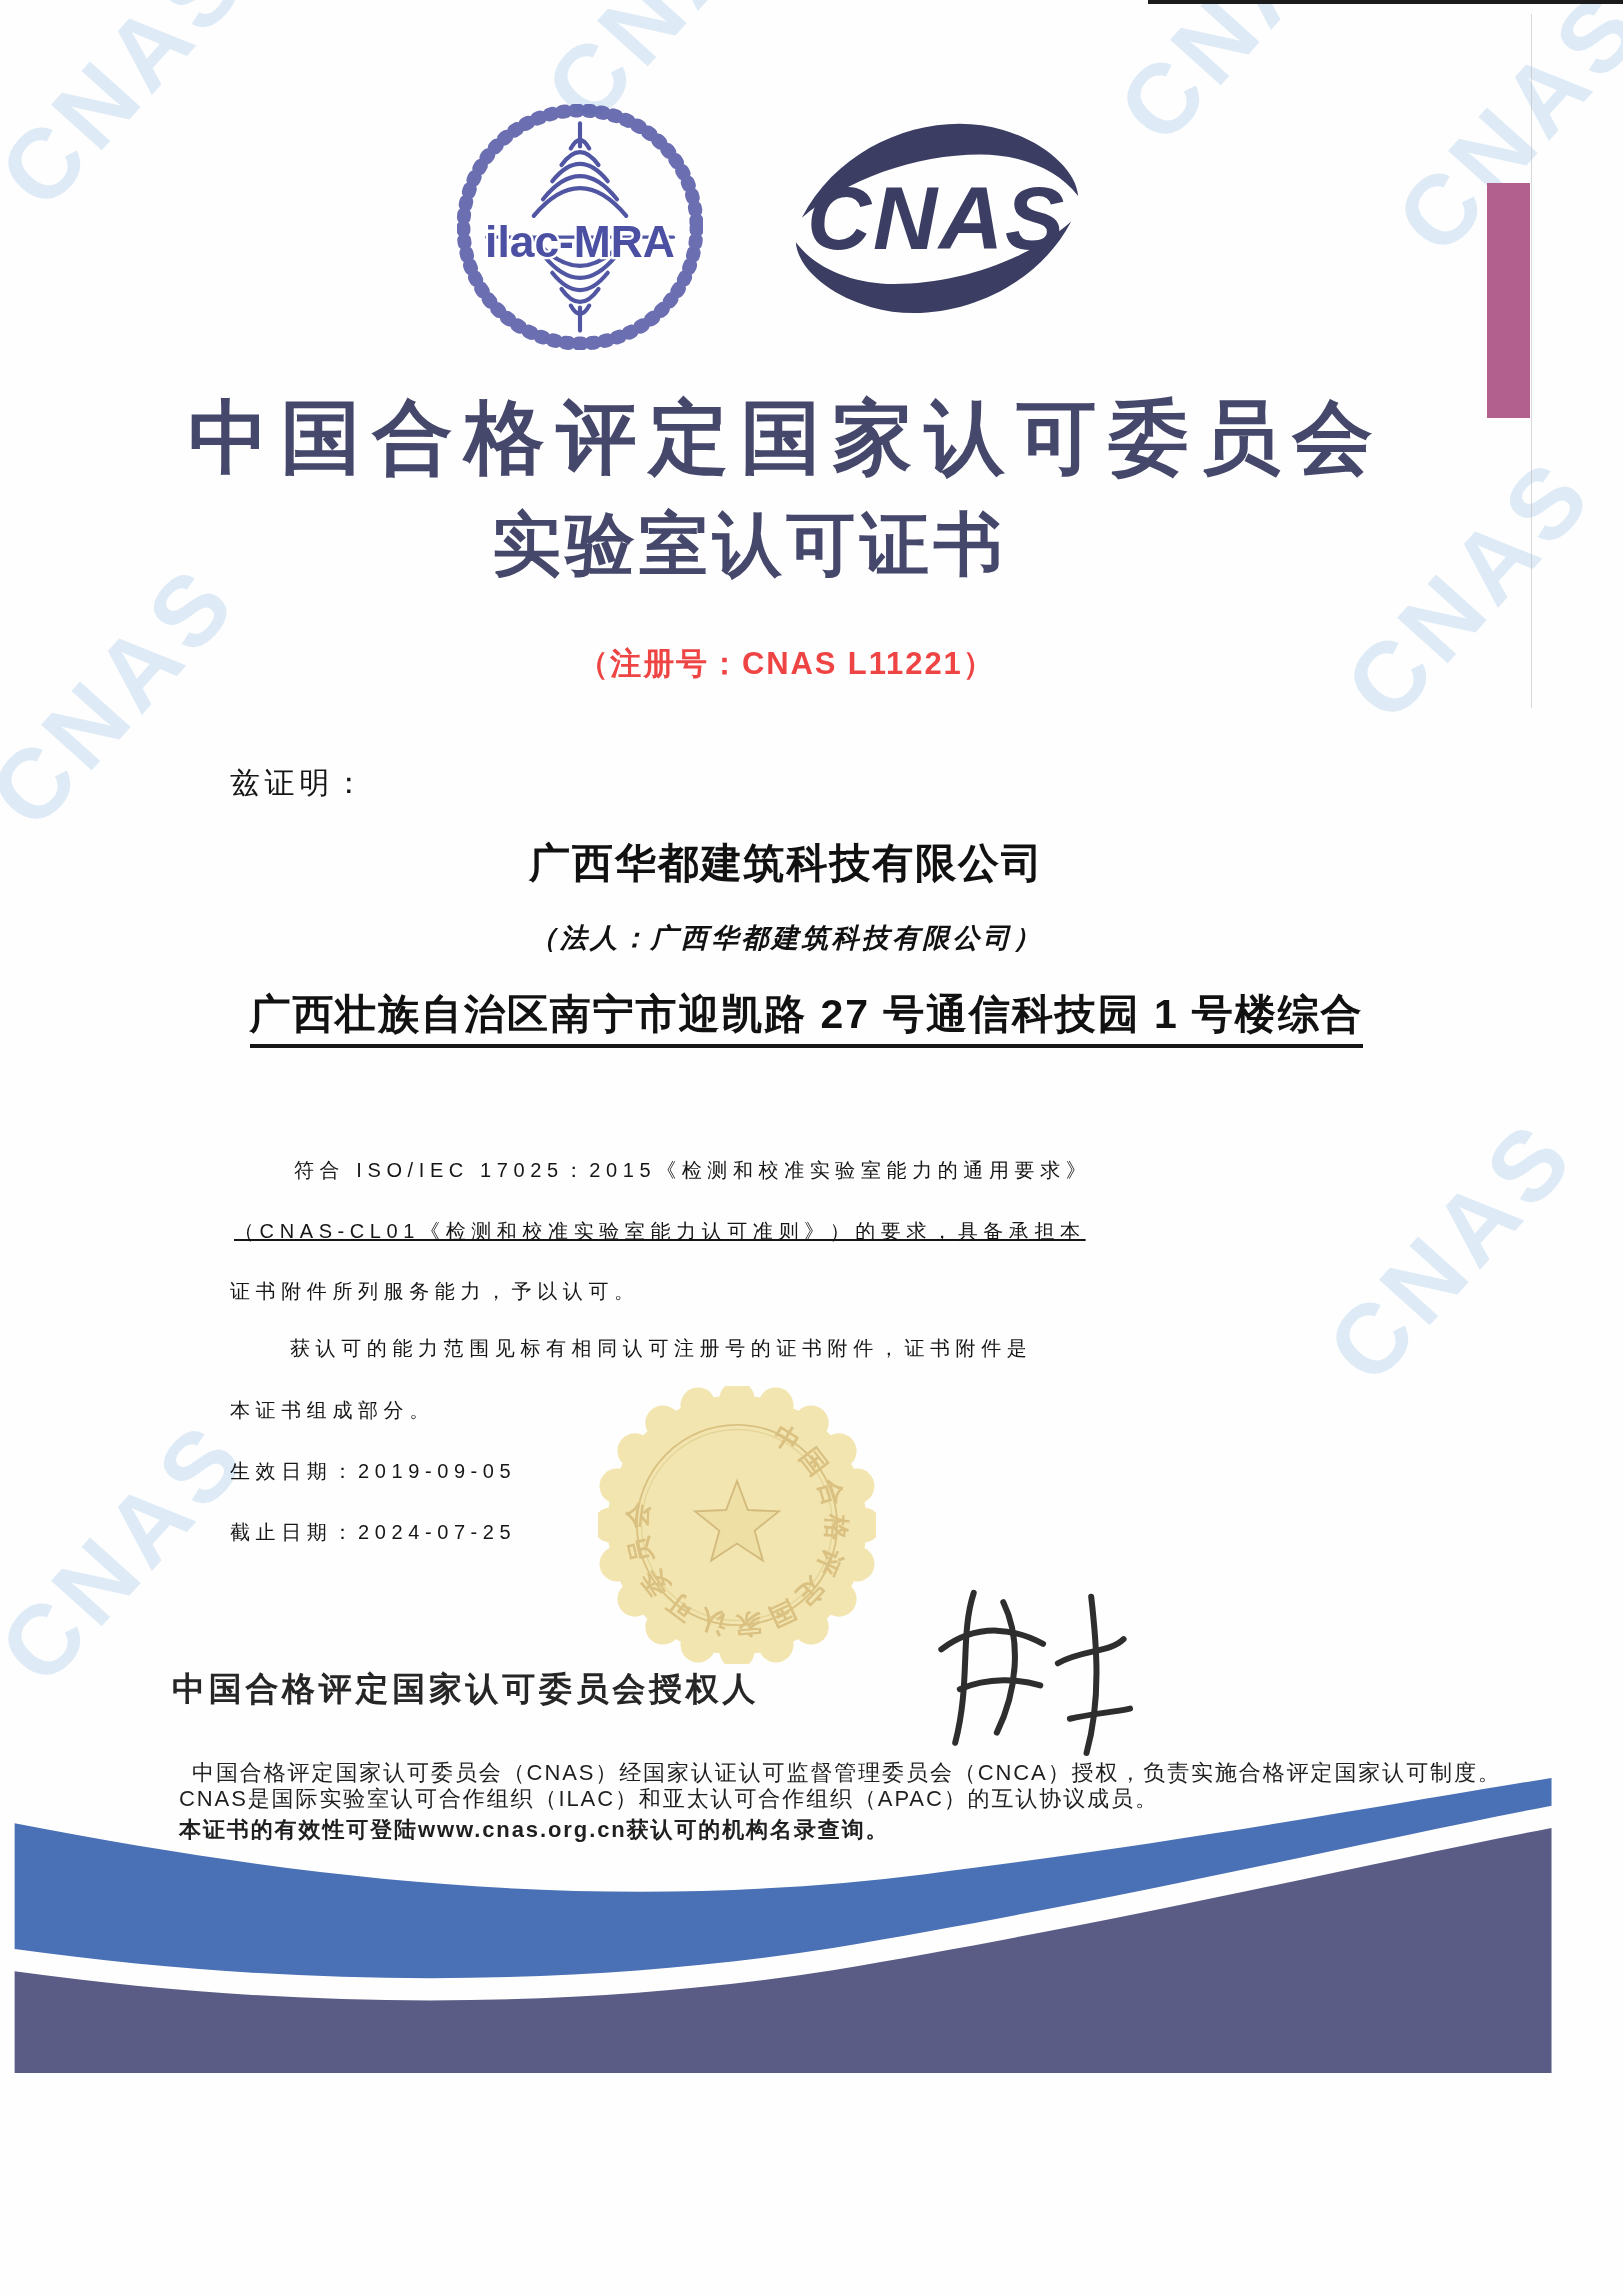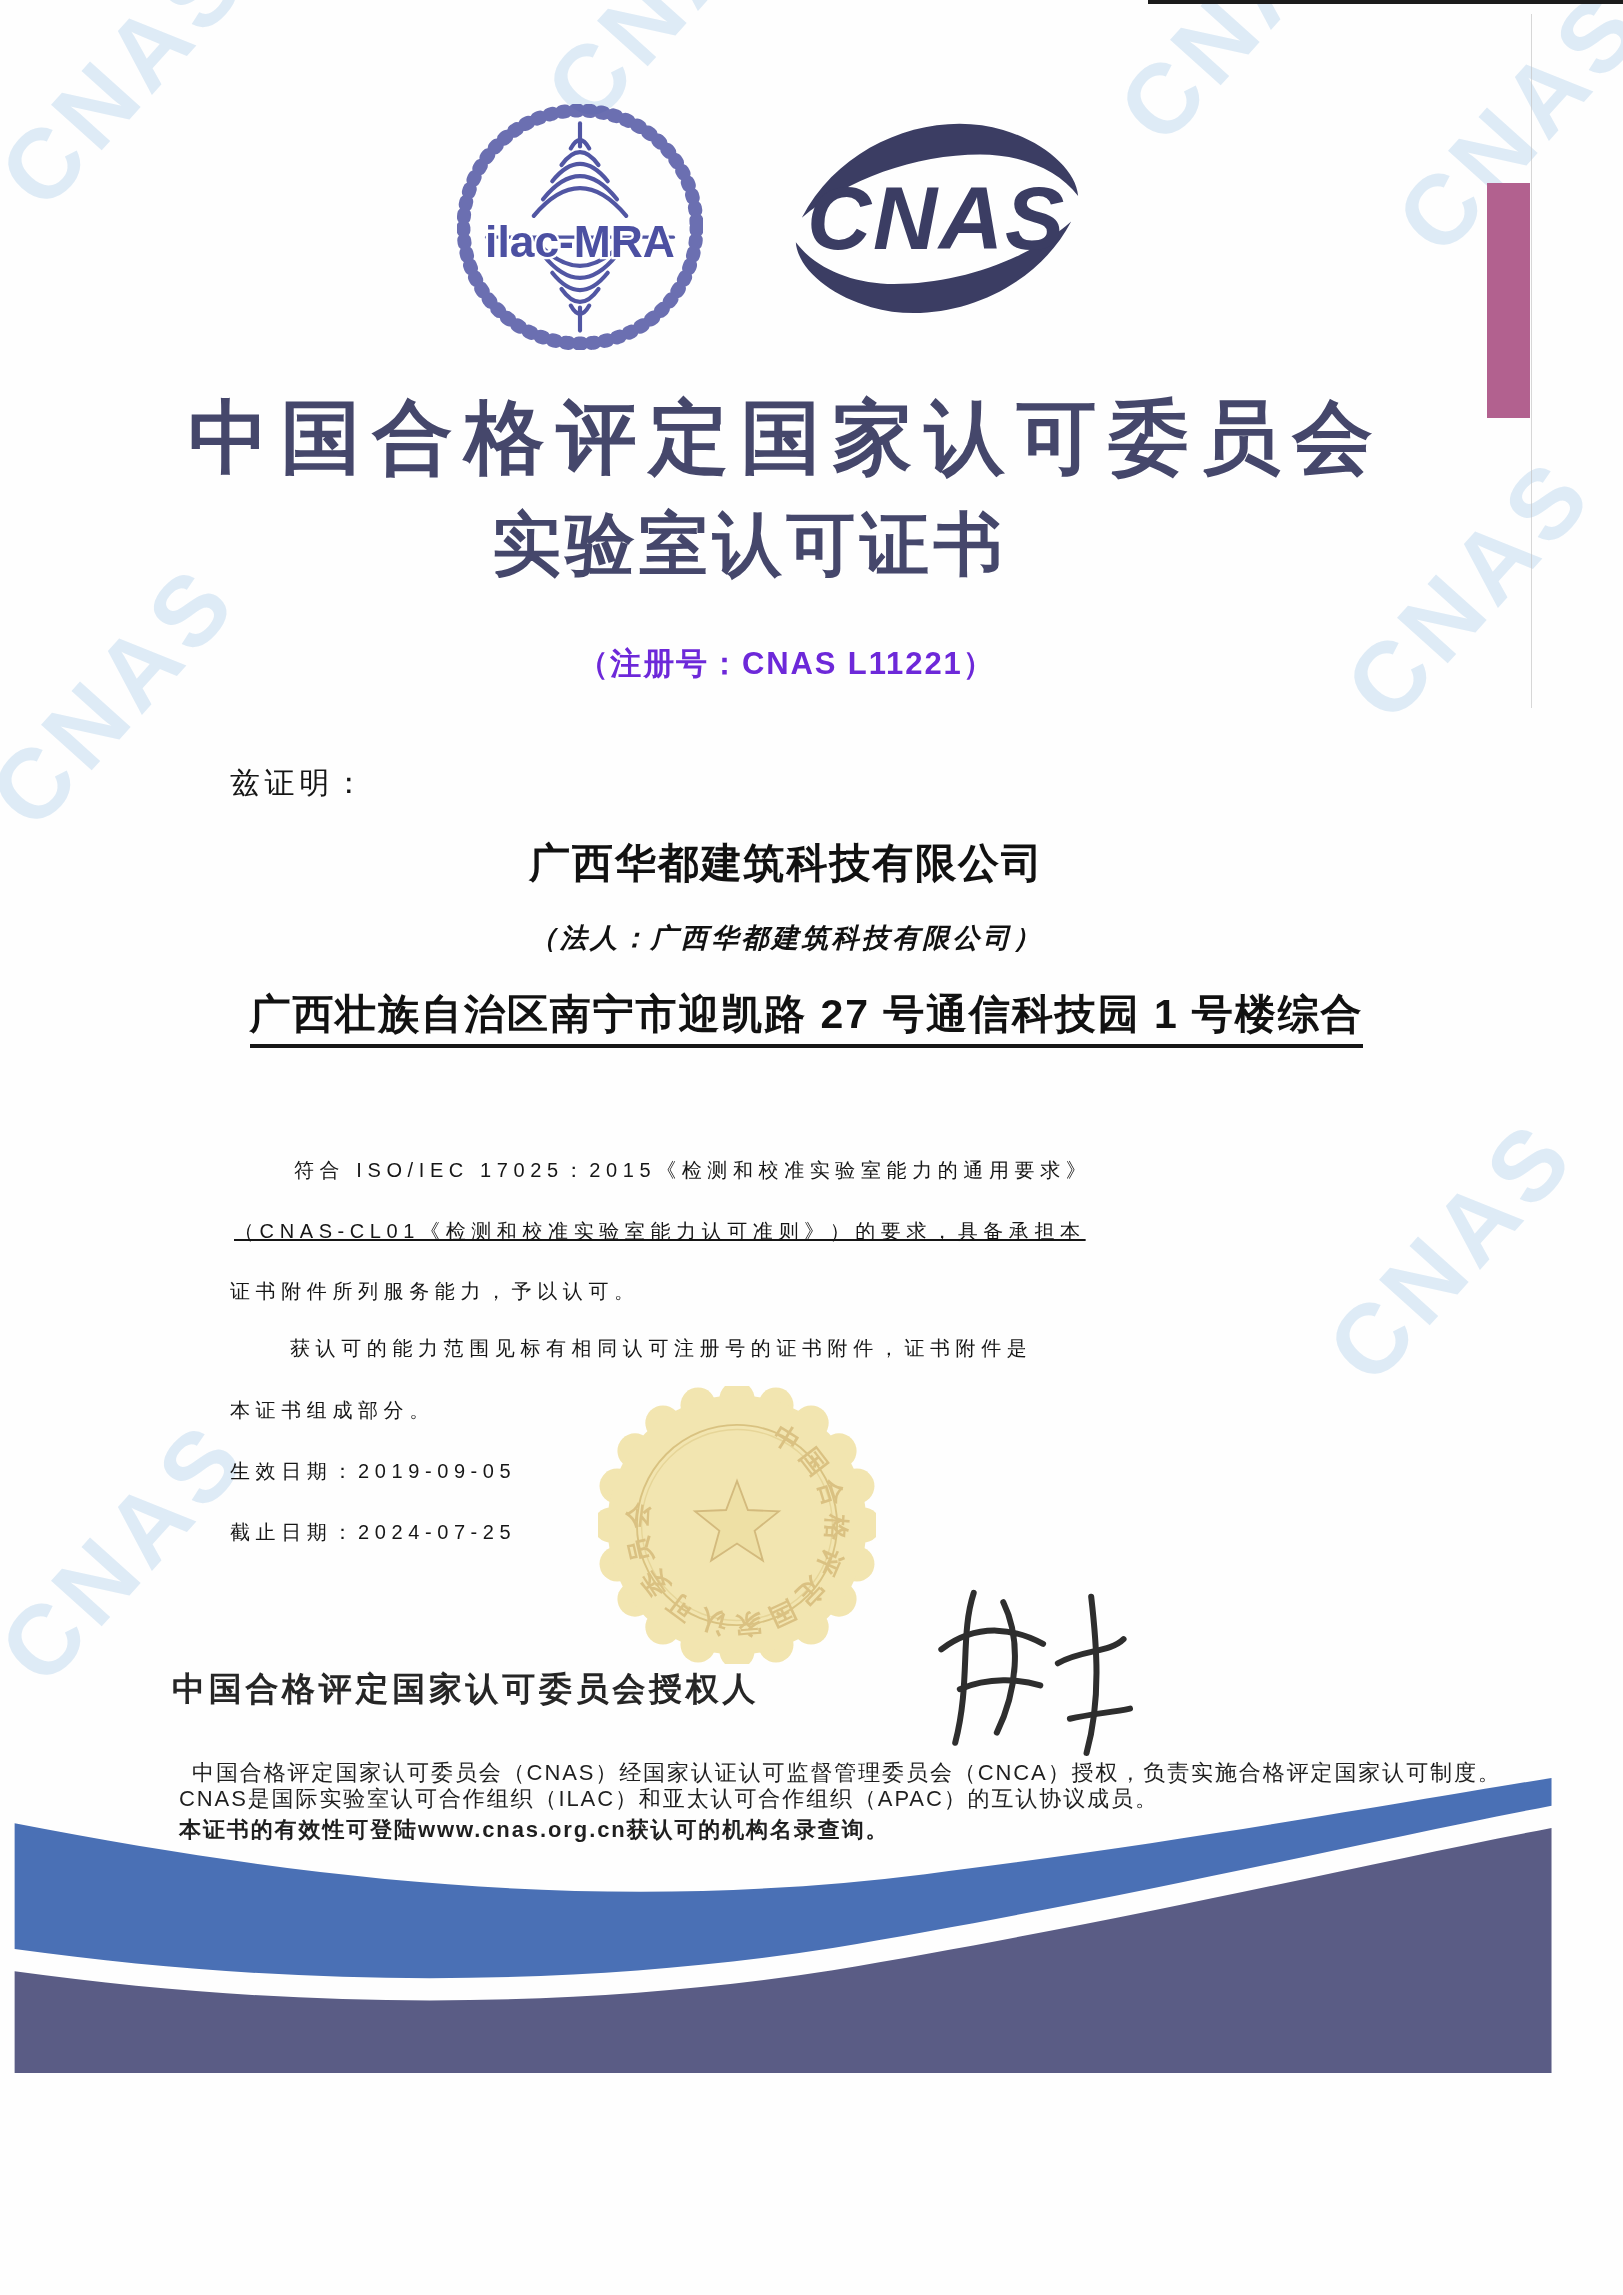--- a/index.html
+++ b/index.html
@@ -18,21 +18,21 @@
     pointer-events:none;user-select:none;
   }
   
   .title-main{
     font-size:80px;font-weight:800;letter-spacing:12px;color:#45476b;
   }
   .title-sub{
     font-size:69px;font-weight:800;letter-spacing:4.6px;color:#45476b;
   }
   .reg-line{
-    font-size:31px;font-weight:700;letter-spacing:1.9px;color:#6d28d9;
+    font-size:31px;font-weight:700;letter-spacing:1.9px;color:#ef4444;
   }
   
   .body-line{font-size:20px;letter-spacing:5.6px;color:#161616;}
   .certify{font-size:30px;letter-spacing:4.6px;color:#161616;}
   .company{font-size:41px;font-weight:800;letter-spacing:1.9px;color:#111;}
   .legal{font-size:27px;font-weight:800;font-style:italic;letter-spacing:3.2px;color:#111;}
   .addr{font-size:41px;font-weight:800;letter-spacing:1.9px;color:#111;padding-left:20px;}
   .addr span{border-bottom:4.6px solid #161616;padding-bottom:7.4px;}
   .authorizer{font-size:33px;font-weight:800;letter-spacing:3.7px;color:#262626;font-family:Liberation Mono, monospace;}
   .fine{font-size:22px;letter-spacing:1.9px;color:#1f1f1f;}

